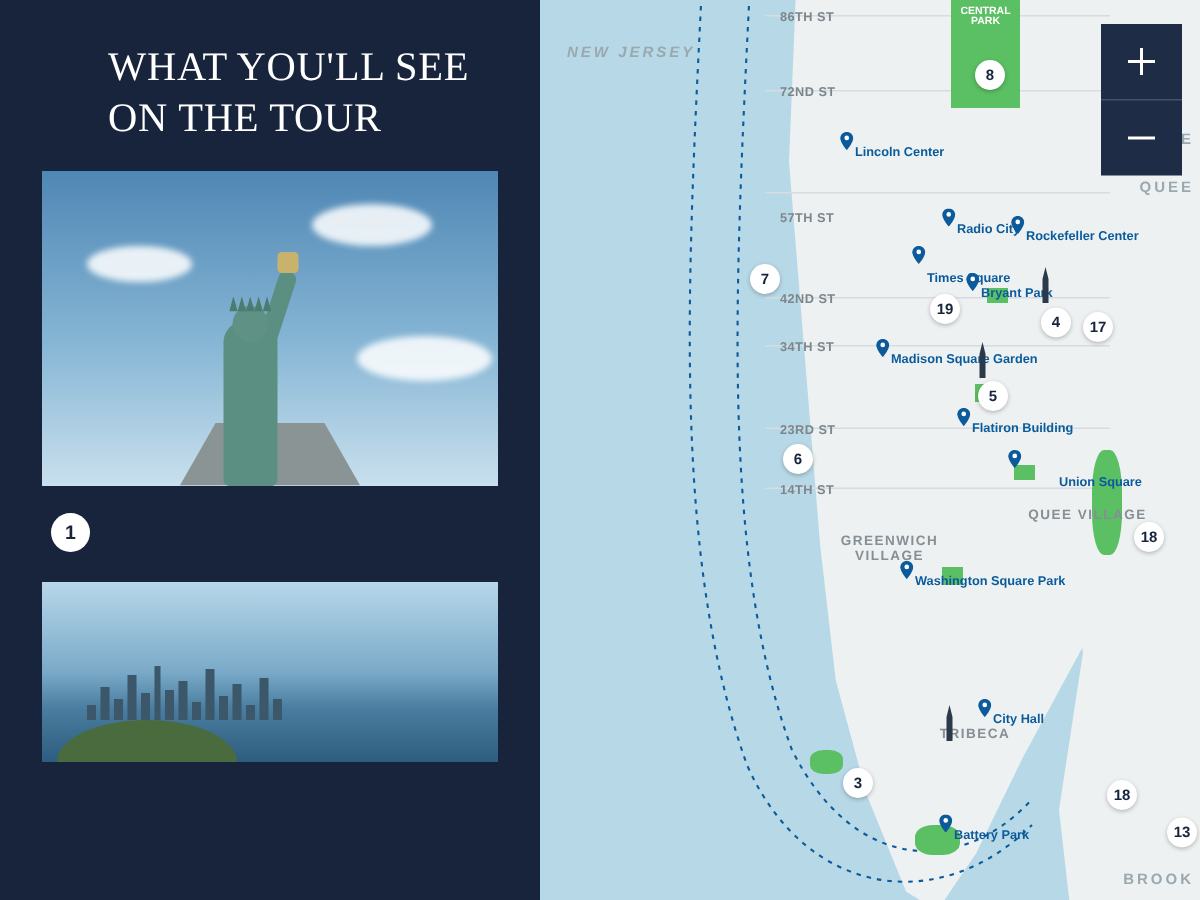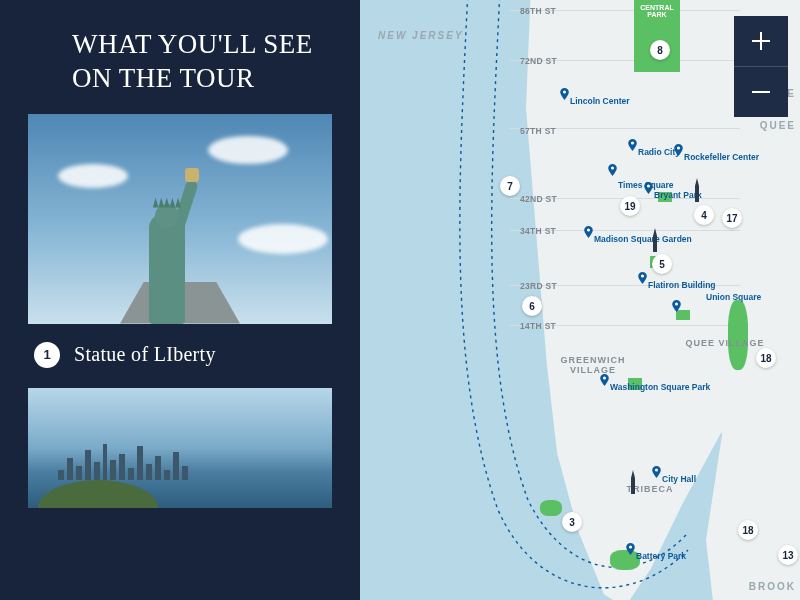--- a/index.html
+++ b/index.html
@@ -158,21 +158,20 @@
         <div class="statue">
           <div class="arm"></div>
             <div class="torch"></div>
           <div class="body"></div>
             <div class="head"></div>
             <div class="crown"></div>
         </div>
       </div>
       <div class="card-caption">
         <div class="num-badge">1</div>
-        <span class="title">Statue of LIberty</span>
       </div>
       <div class="card-img2">
         <div class="skyline">
           <i style="height:10px"></i>
             <i style="height:22px"></i>
             <i style="height:14px"></i>
           <i style="height:30px"></i>
             <i style="height:18px"></i>
             <i style="height:36px;width:4px"></i>
           <i style="height:20px"></i>
@@ -204,21 +203,21 @@
       <span class="edge-label" style="top:88px; right:4px;">ROOSE</span>
       <span class="edge-label" style="top:120px; right:4px;">QUEE</span>
       <span class="edge-label" style="bottom:8px; right:4px;">BROOK</span>
 
       <div id="streets">
           <div class="street" style="top: 10px; width: 230px;"></div>
           <div class="street-label" style="top: 6px; left: 160px;">86TH ST</div>
           <div class="street" style="top: 60px; width: 230px;"></div>
           <div class="street-label" style="top: 56px; left: 160px;">72ND ST</div>
           <div class="street" style="top: 128px; width: 230px;"></div>
-          <div class="street-label" style="top: 126px; left: 160px;">57TH ST</div>
+          <div class="street-label" style="top: 140px; left: 160px;">57TH ST</div>
           <div class="street" style="top: 198px; width: 230px;"></div>
           <div class="street-label" style="top: 194px; left: 160px;">42ND ST</div>
           <div class="street" style="top: 230px; width: 230px;"></div>
           <div class="street-label" style="top: 226px; left: 160px;">34TH ST</div>
           <div class="street" style="top: 285px; width: 230px;"></div>
           <div class="street-label" style="top: 281px; left: 160px;">23RD ST</div>
           <div class="street" style="top: 325px; width: 230px;"></div>
           <div class="street-label" style="top: 321px; left: 160px;">14TH ST</div>
         </div>
       <div id="parks">
@@ -285,21 +284,21 @@
               <circle cx="5" cy="4.6" r="1.8" fill="#fff"></circle>
             </svg>
           </div>
           <div class="poi-label" style="left: 288px; top: 280px;">Flatiron Building</div>
           <div class="pin" style="left: 312px; top: 300px;">
             <svg viewBox="0 0 10 14">
               <path d="M5 0C2.2 0 0 2.1 0 4.8 0 8.4 5 14 5 14s5-5.6 5-9.2C10 2.1 7.8 0 5 0z" fill="#0b5b9c"></path>
               <circle cx="5" cy="4.6" r="1.8" fill="#fff"></circle>
             </svg>
           </div>
-          <div class="poi-label" style="left: 322px; top: 292px; padding-left: 24px;">Union Square</div>
+          <div class="poi-label" style="left: 322px; top: 316px; padding-left: 24px;">Union Square</div>
           <div class="pin" style="left: 240px; top: 374px;">
             <svg viewBox="0 0 10 14">
               <path d="M5 0C2.2 0 0 2.1 0 4.8 0 8.4 5 14 5 14s5-5.6 5-9.2C10 2.1 7.8 0 5 0z" fill="#0b5b9c"></path>
               <circle cx="5" cy="4.6" r="1.8" fill="#fff"></circle>
             </svg>
           </div>
           <div class="poi-label" style="left: 250px; top: 382px;">Washington Square Park</div>
           <div class="pin" style="left: 292px; top: 466px;">
             <svg viewBox="0 0 10 14">
               <path d="M5 0C2.2 0 0 2.1 0 4.8 0 8.4 5 14 5 14s5-5.6 5-9.2C10 2.1 7.8 0 5 0z" fill="#0b5b9c"></path>

